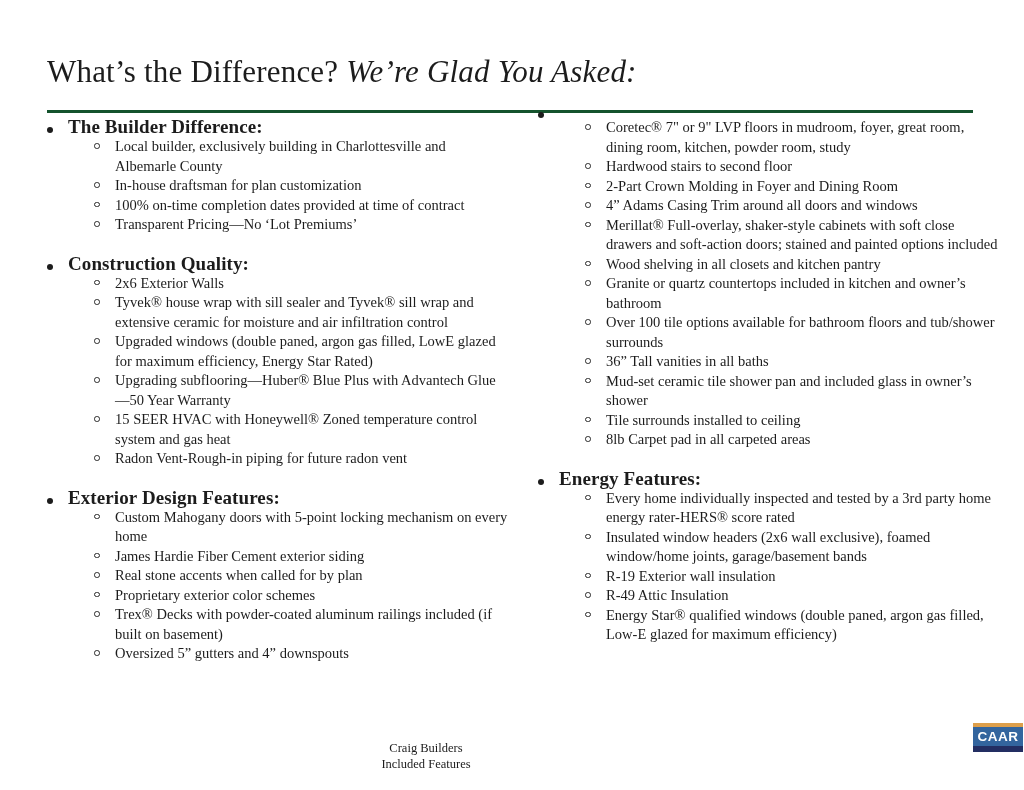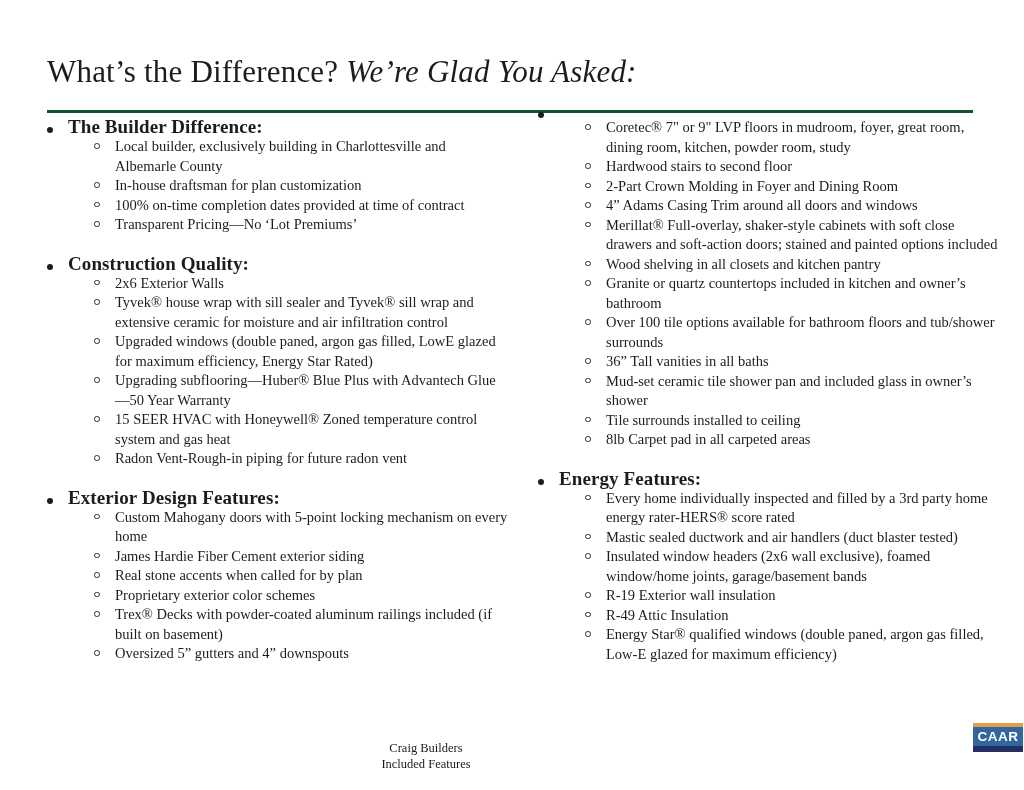--- a/index.html
+++ b/index.html
@@ -314,27 +314,21 @@
           <span class="bcell">
             <span class="dot"></span>
           </span>
           <span class="heading">Energy Features:</span>
         </div>
         <div class="items">
           <div class="item">
             <span class="bcell">
               <span class="circ"></span>
             </span>
-            <span class="itext">Every home individually inspected and filled by a 3rd party home energy rater-HERS® score rated</span>
-          </div>
-          <div class="item">
-            <span class="bcell">
-              <span class="circ"></span>
-            </span>
-            <span class="itext">Mastic sealed ductwork and air handlers (duct blaster tested)</span>
+            <span class="itext">Every home individually inspected and tested by a 3rd party home energy rater-HERS® score rated</span>
           </div>
           <div class="item">
             <span class="bcell">
               <span class="circ"></span>
             </span>
             <span class="itext">Insulated window headers (2x6 wall exclusive), foamed window/home joints, garage/basement bands</span>
           </div>
           <div class="item">
             <span class="bcell">
               <span class="circ"></span>

